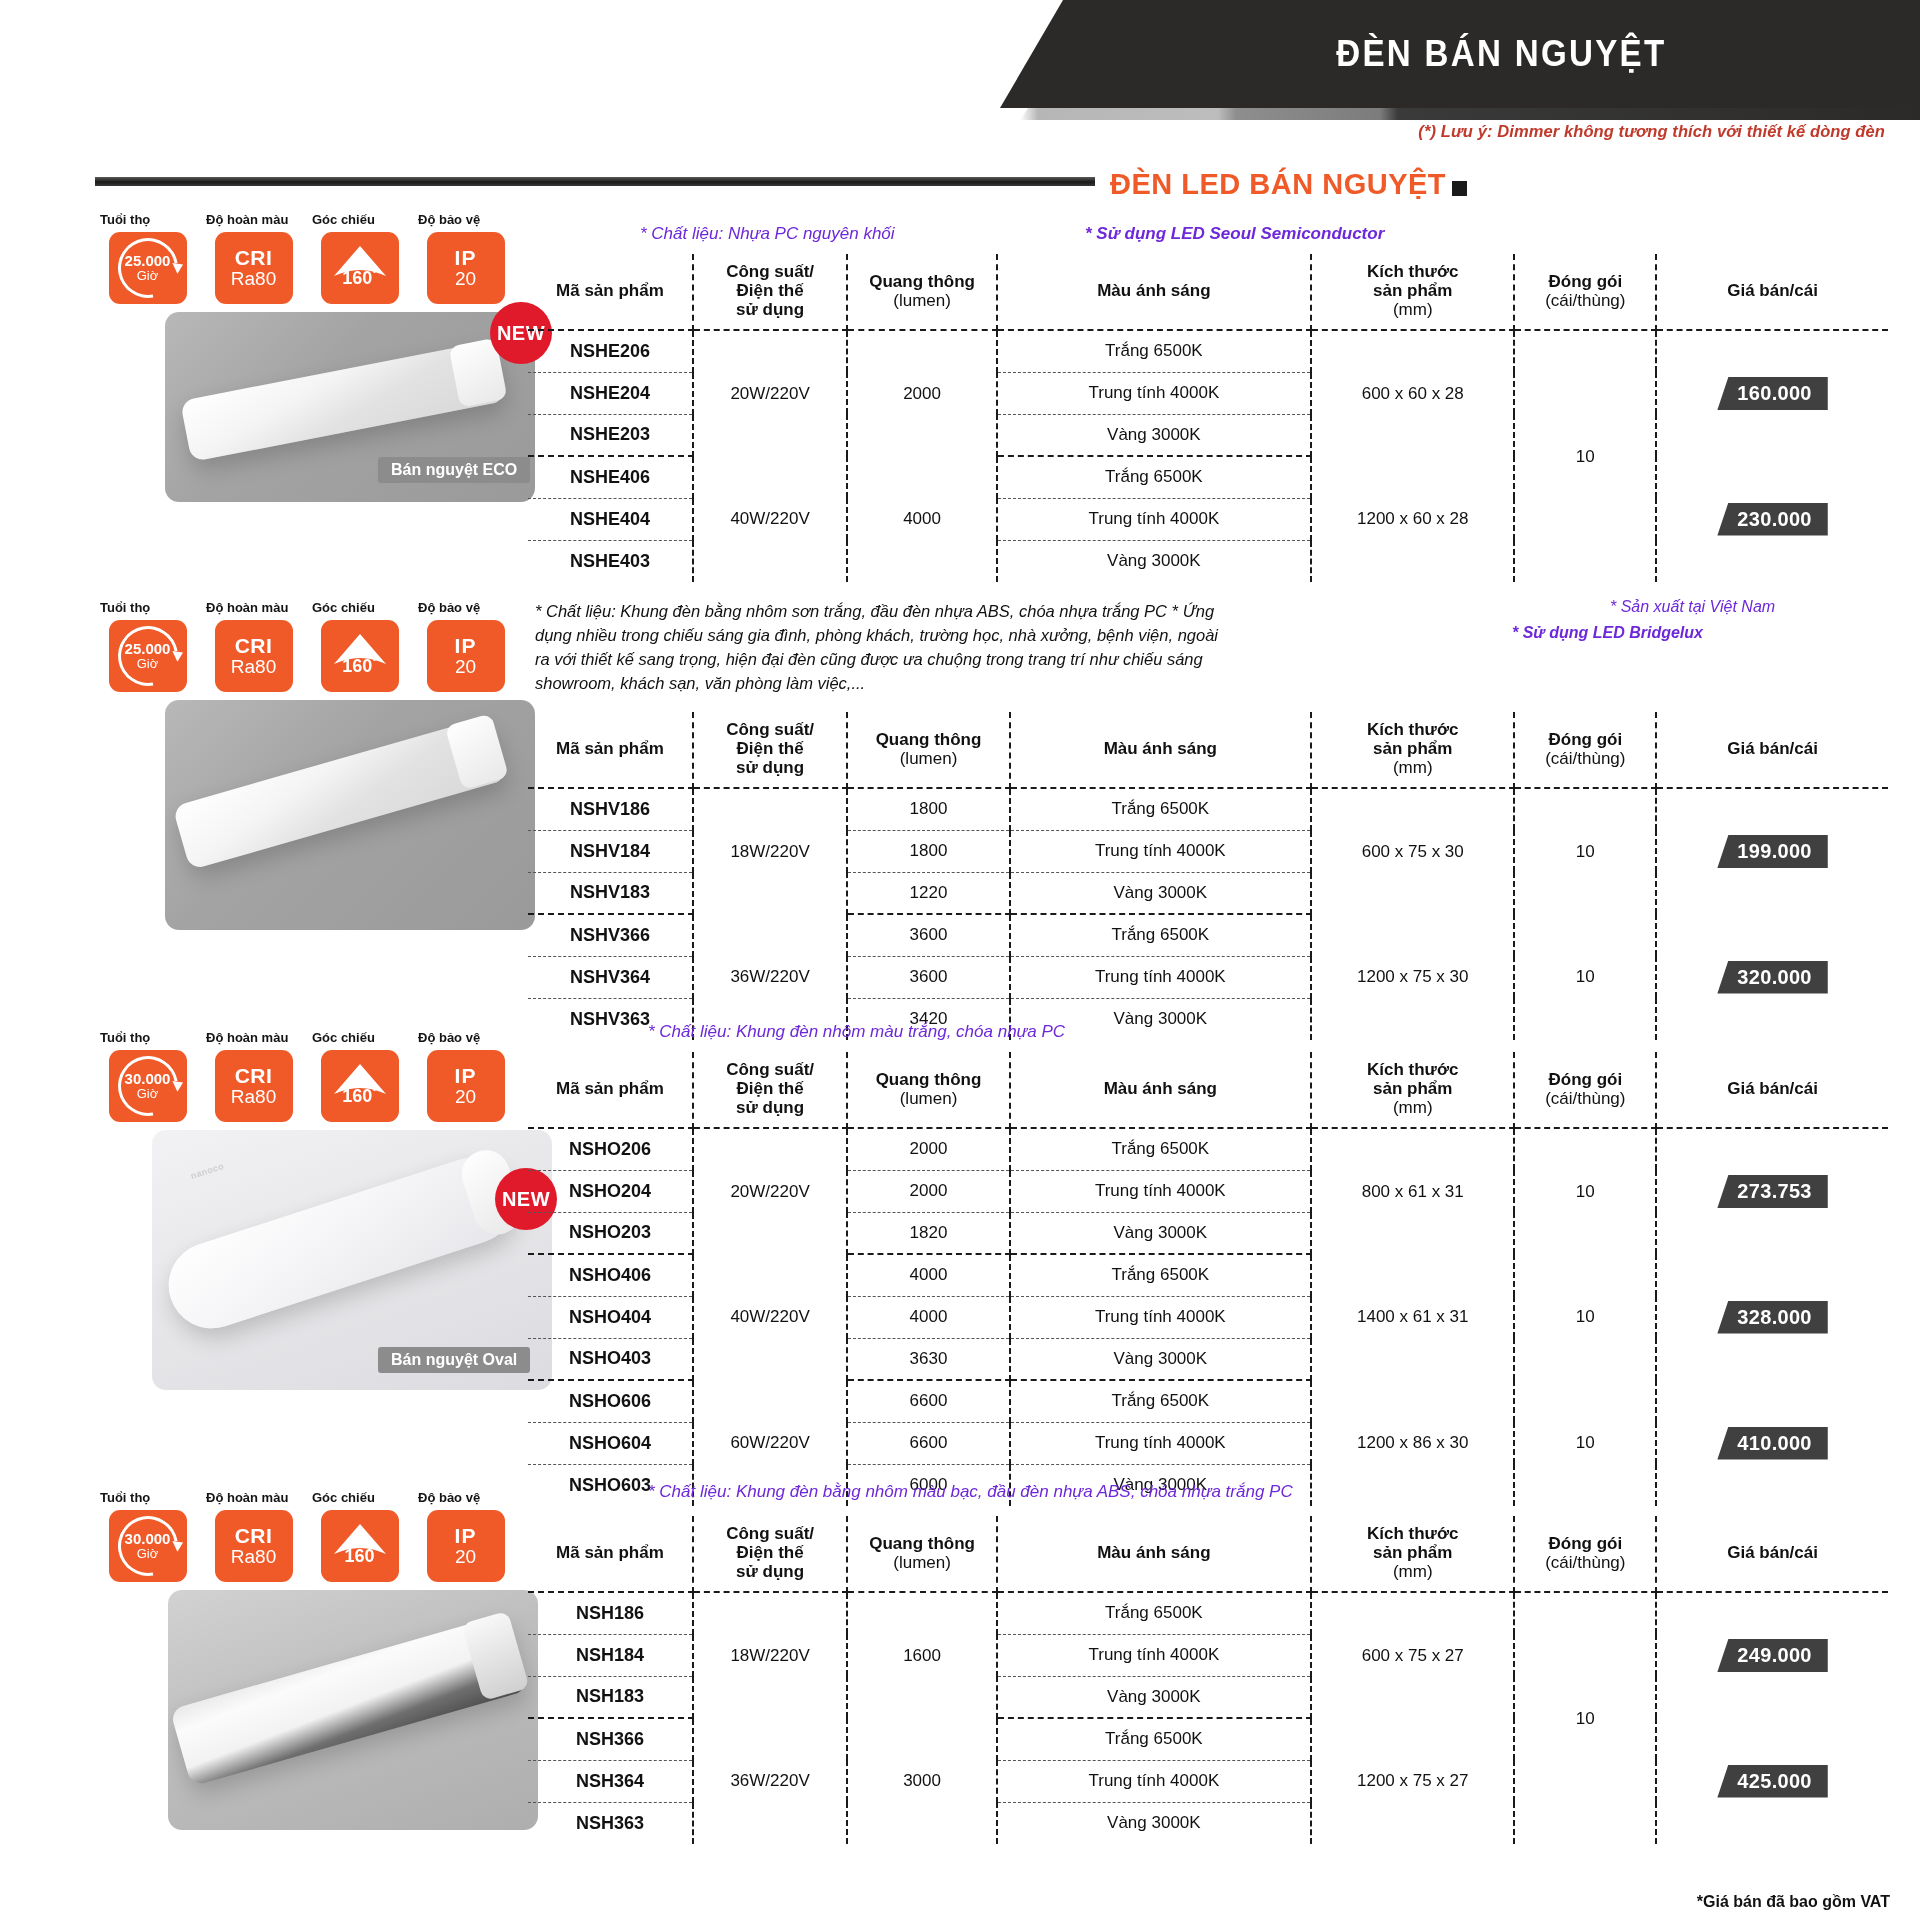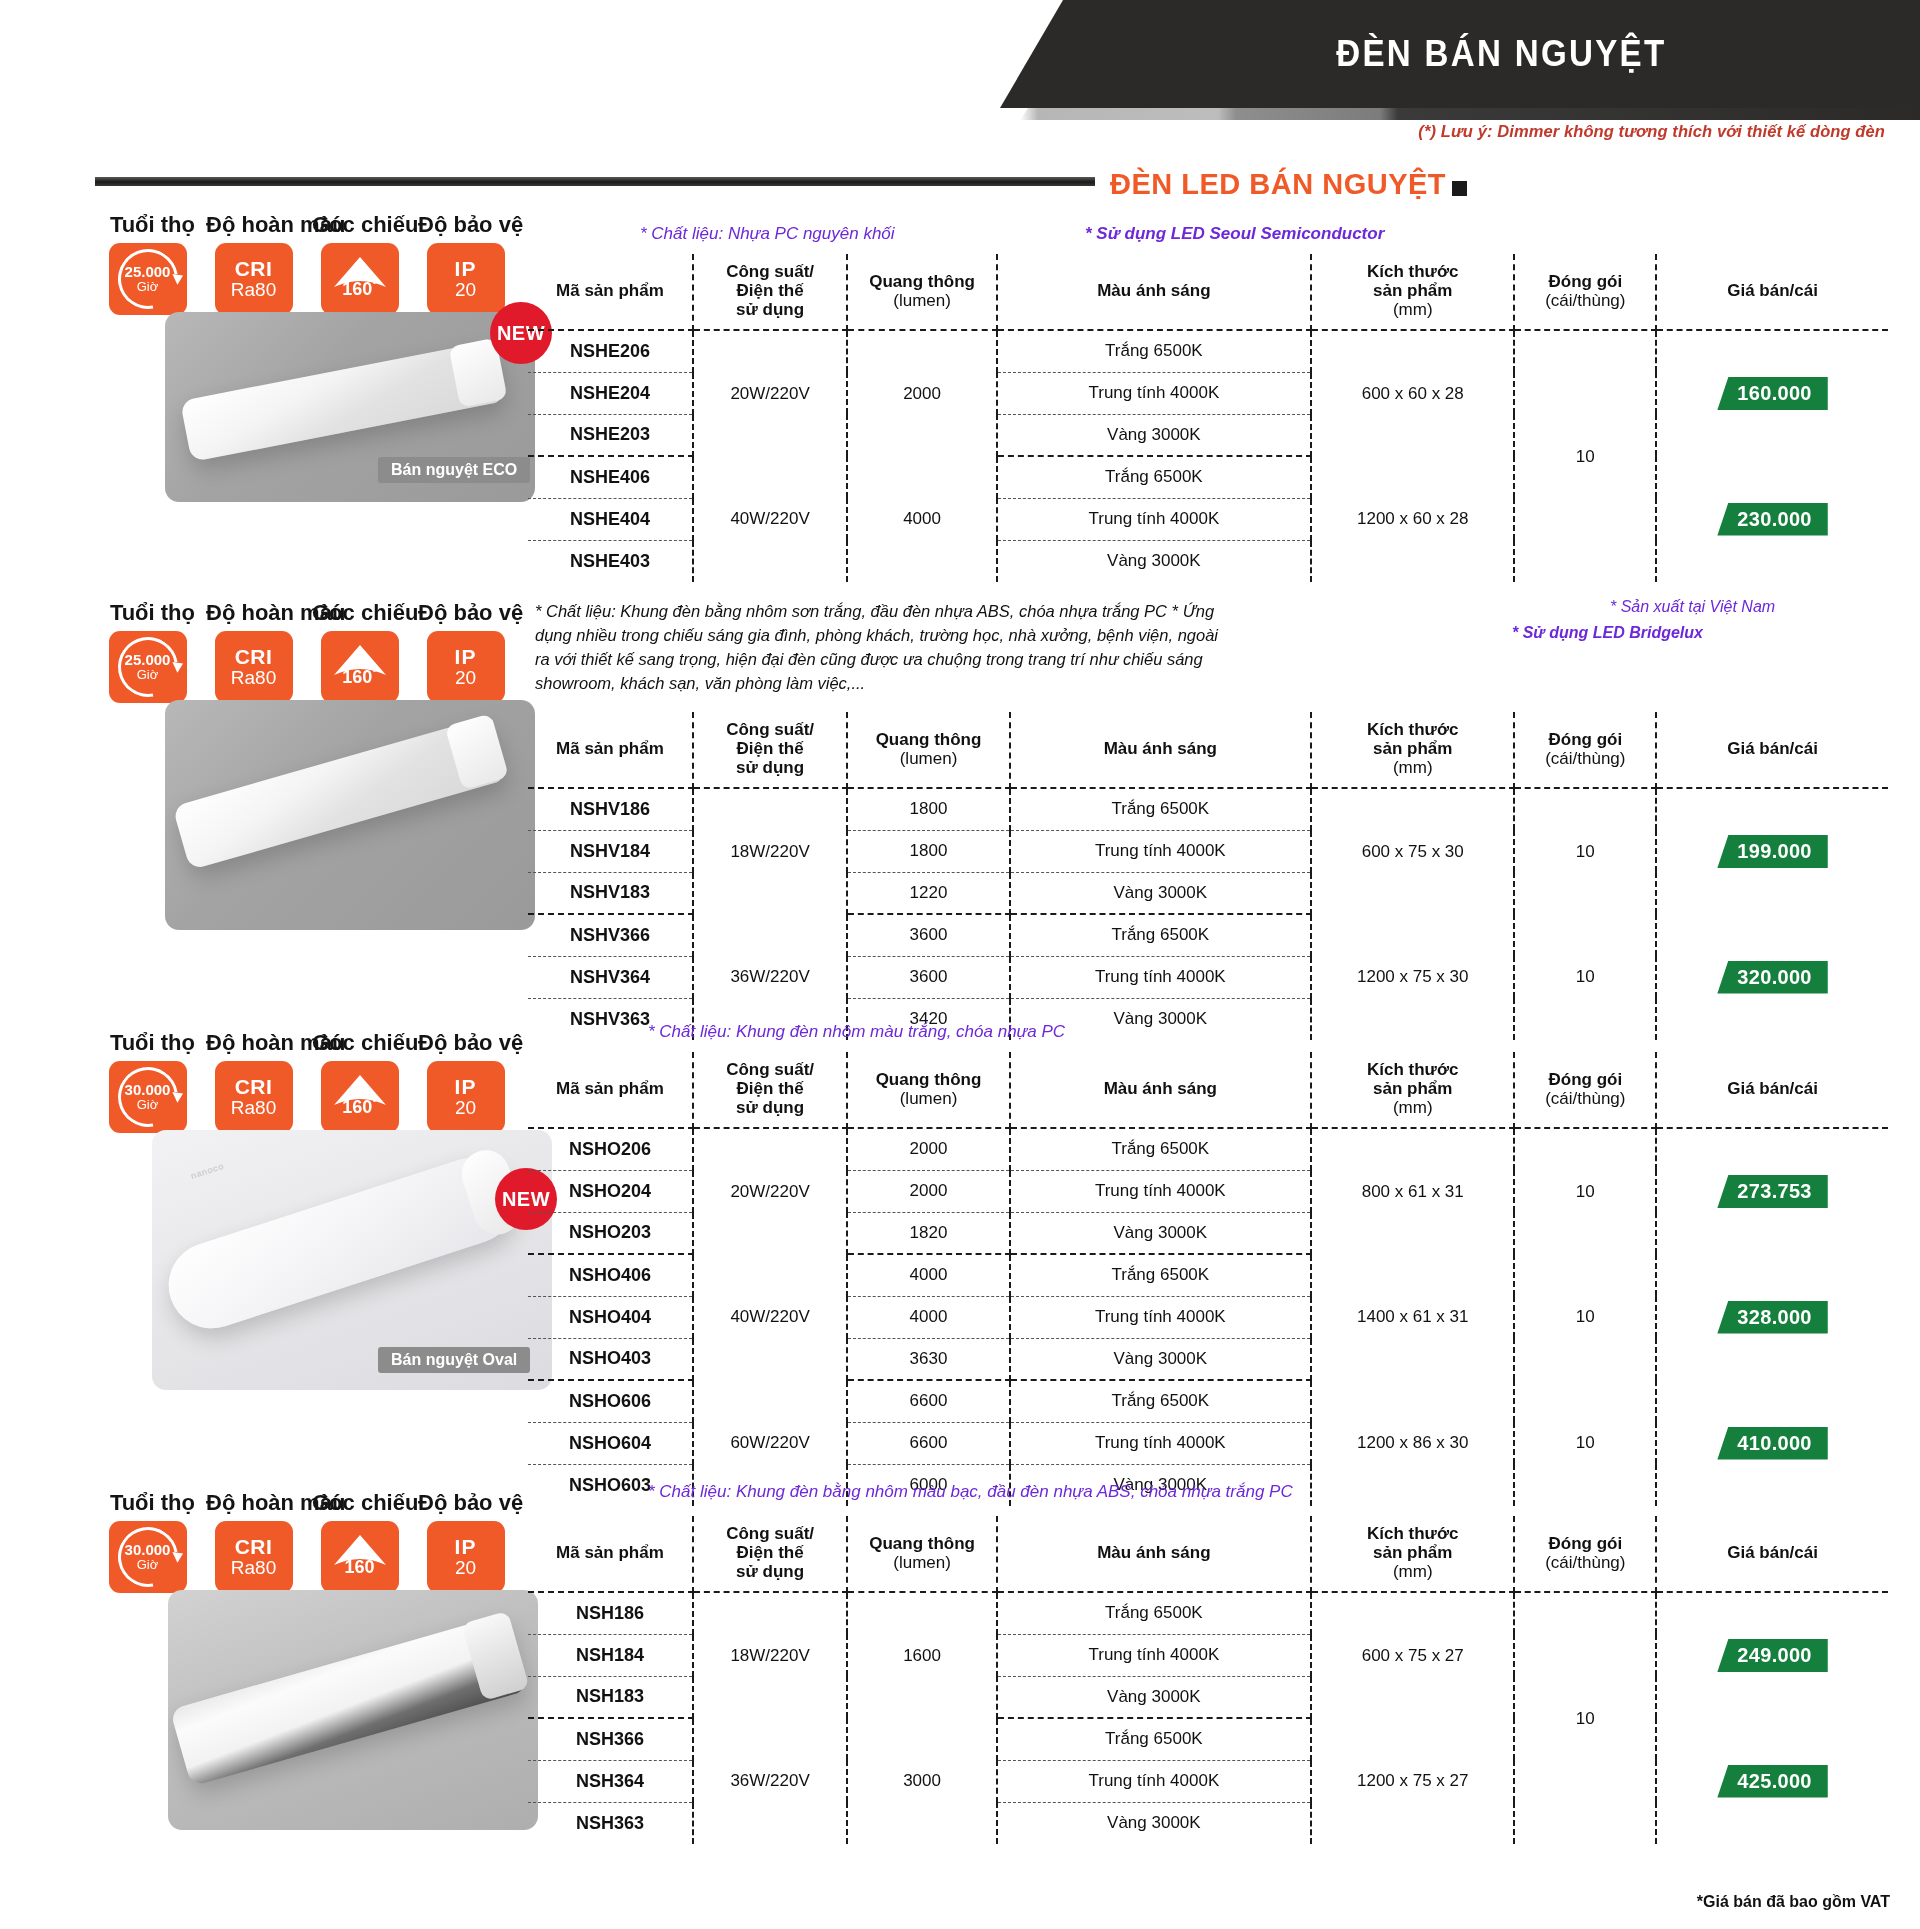--- a/index.html
+++ b/index.html
@@ -80,22 +80,22 @@
     width: 15px; height: 15px; background: #1a1a1a;
   }
 
   
   .block { position: absolute; left: 0; width: 1920px; }
 
   .specs { position: absolute; left: 100px; top: 0; width: 430px; }
   .spec-row { display: flex; gap: 11px; }
   .spec-item { width: 95px; }
   .spec-label {
-    font-size: 22px; font-weight: bold; color: #141414;
-    text-align: right; margin-bottom: 5px; white-space: nowrap;
+    font-size: 13px; font-weight: bold; color: #141414;
+    text-align: left; margin-bottom: 5px; white-space: nowrap;
   }
   .spec-badge {
     width: 78px; height: 72px; margin: 0 auto;
     background: #ef5a28; border-radius: 11px;
     position: relative; color: #ffffff;
     display: flex; flex-direction: column;
     align-items: center; justify-content: center;
   }
   .spec-badge.life { }
   .life-ring {
@@ -189,21 +189,21 @@
   }
   table.spec-table thead th .unit { font-weight: normal; }
   table.spec-table .vdiv { border-right: 2px dashed #1a1a1a; }
   table.spec-table tbody td { height: 42px; }
   table.spec-table tbody tr td.hsep { border-bottom: 2px dashed #1a1a1a; }
   table.spec-table tbody tr td.hsep-light { border-bottom: 1.6px dashed #555; }
   .code-cell { font-weight: bold; font-size: 18px; }
 
   .price-badge {
     display: inline-block;
-    background: #15803d;
+    background: #404040;
     color: #ffffff; font-weight: bold; font-size: 20px;
     padding: 5px 16px 5px 20px;
     clip-path: polygon(11px 0, 100% 0, 100% 100%, 0 100%);
     letter-spacing: 0.3px;
   }
 
   .footer-note {
     position: absolute; right: 30px; bottom: 18px;
     font-size: 16px; font-weight: 600; color: #111111;
   }

